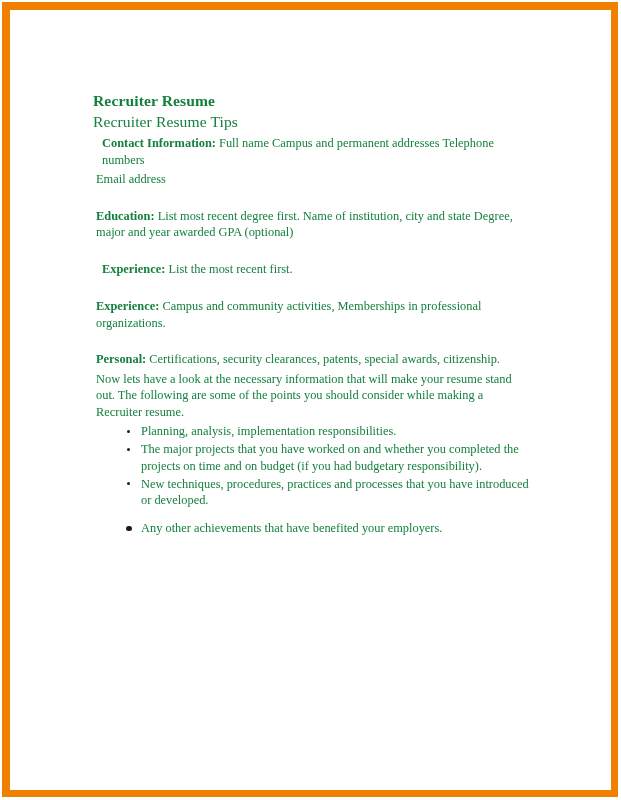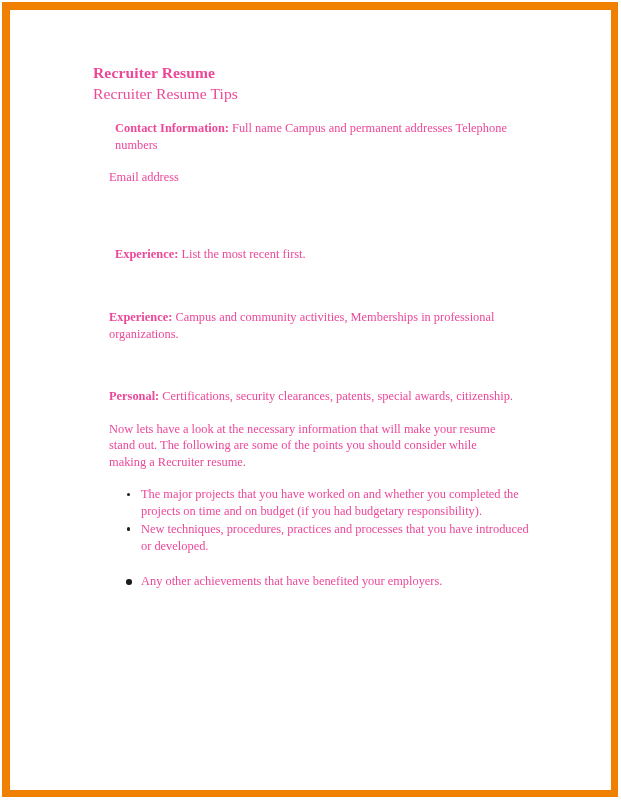--- a/index.html
+++ b/index.html
@@ -42,44 +42,44 @@
     top: 10px;
     width: 601px;
     height: 780px;
     background: #ffffff;
     box-sizing: border-box;
   }
 
   .doc-body {
     position: absolute;
     left: 83px;
-    top: 52px;
+    top: 80px;
     width: 437px;
-    color: #ec4899;
+    color: #15803d;
     font-size: 12.4px;
     line-height: 1.33;
   }
 
   .doc-title {
     font-size: 15.6px;
     font-weight: bold;
     line-height: 1.36;
     margin: 0;
     letter-spacing: 0.1px;
   }
   .doc-subtitle {
     font-size: 15.6px;
     font-weight: normal;
     line-height: 1.36;
     margin: 0 0 1px 0;
     letter-spacing: 0.1px;
   }
 
   .section-block {
-    margin: 16px;
+    margin: 3px;
   }
   .lead-label {
     font-weight: bold;
   }
 
   
   .indented-line {
     padding-left: 6px;
   }
   .gap-md { height: 14px; }
@@ -101,21 +101,21 @@
     position: absolute;
     left: 34px;
     top: 0.52em;
     width: 3.4px;
     height: 3.4px;
     border-radius: 50%;
     background: #1c1c1c;
   }
   
   .bullet-item.large-dot {
-    margin-top: 19px;
+    margin-top: 11px;
   }
   .bullet-item.large-dot .dot {
     width: 5.6px;
     height: 5.6px;
     left: 33px;
     top: 0.46em;
   }
 </style>
 </head>
 <body>
@@ -131,20 +131,24 @@
     <h2 class="doc-subtitle">Recruiter Resume Tips</h2>
 
     <p class="section-block indented-line">
       <span class="lead-label">Contact Information:</span>
       <span>Full name  Campus and permanent addresses  Telephone numbers</span>
     </p>
     <p class="section-block">Email address</p>
 
     <div class="gap-md"></div>
 
+    <p class="section-block">
+      <span class="lead-label">Education:</span>
+      <span>List most recent degree first.  Name of institution, city and state Degree, major and year awarded GPA (optional)</span>
+    </p>
 
     <div class="gap-md"></div>
 
     <p class="section-block indented-line">
       <span class="lead-label">Experience:</span>
       <span>List the most recent first.</span>
     </p>
 
     <div class="gap-lg"></div>
 
@@ -158,20 +162,24 @@
     <p class="section-block">
       <span class="lead-label">Personal:</span>
       <span>Certifications, security clearances, patents, special awards, citizenship.</span>
     </p>
 
     <p class="section-block">Now lets have a look at the necessary information that will make your resume stand out. The following are some of the points you should consider while making a Recruiter resume.</p>
 
     <ul class="bullet-list">
       <li class="bullet-item">
         <span class="dot"></span>
+        <span>Planning, analysis, implementation responsibilities.</span>
+      </li>
+      <li class="bullet-item">
+        <span class="dot"></span>
         <span>The major projects that you have worked on and whether you completed the projects on time and on budget (if you had budgetary responsibility).</span>
       </li>
       <li class="bullet-item">
         <span class="dot"></span>
         <span>New techniques, procedures, practices and processes that you have introduced or developed.</span>
       </li>
       <li class="bullet-item large-dot">
         <span class="dot"></span>
         <span>Any other achievements that have benefited your employers.</span>
       </li>

